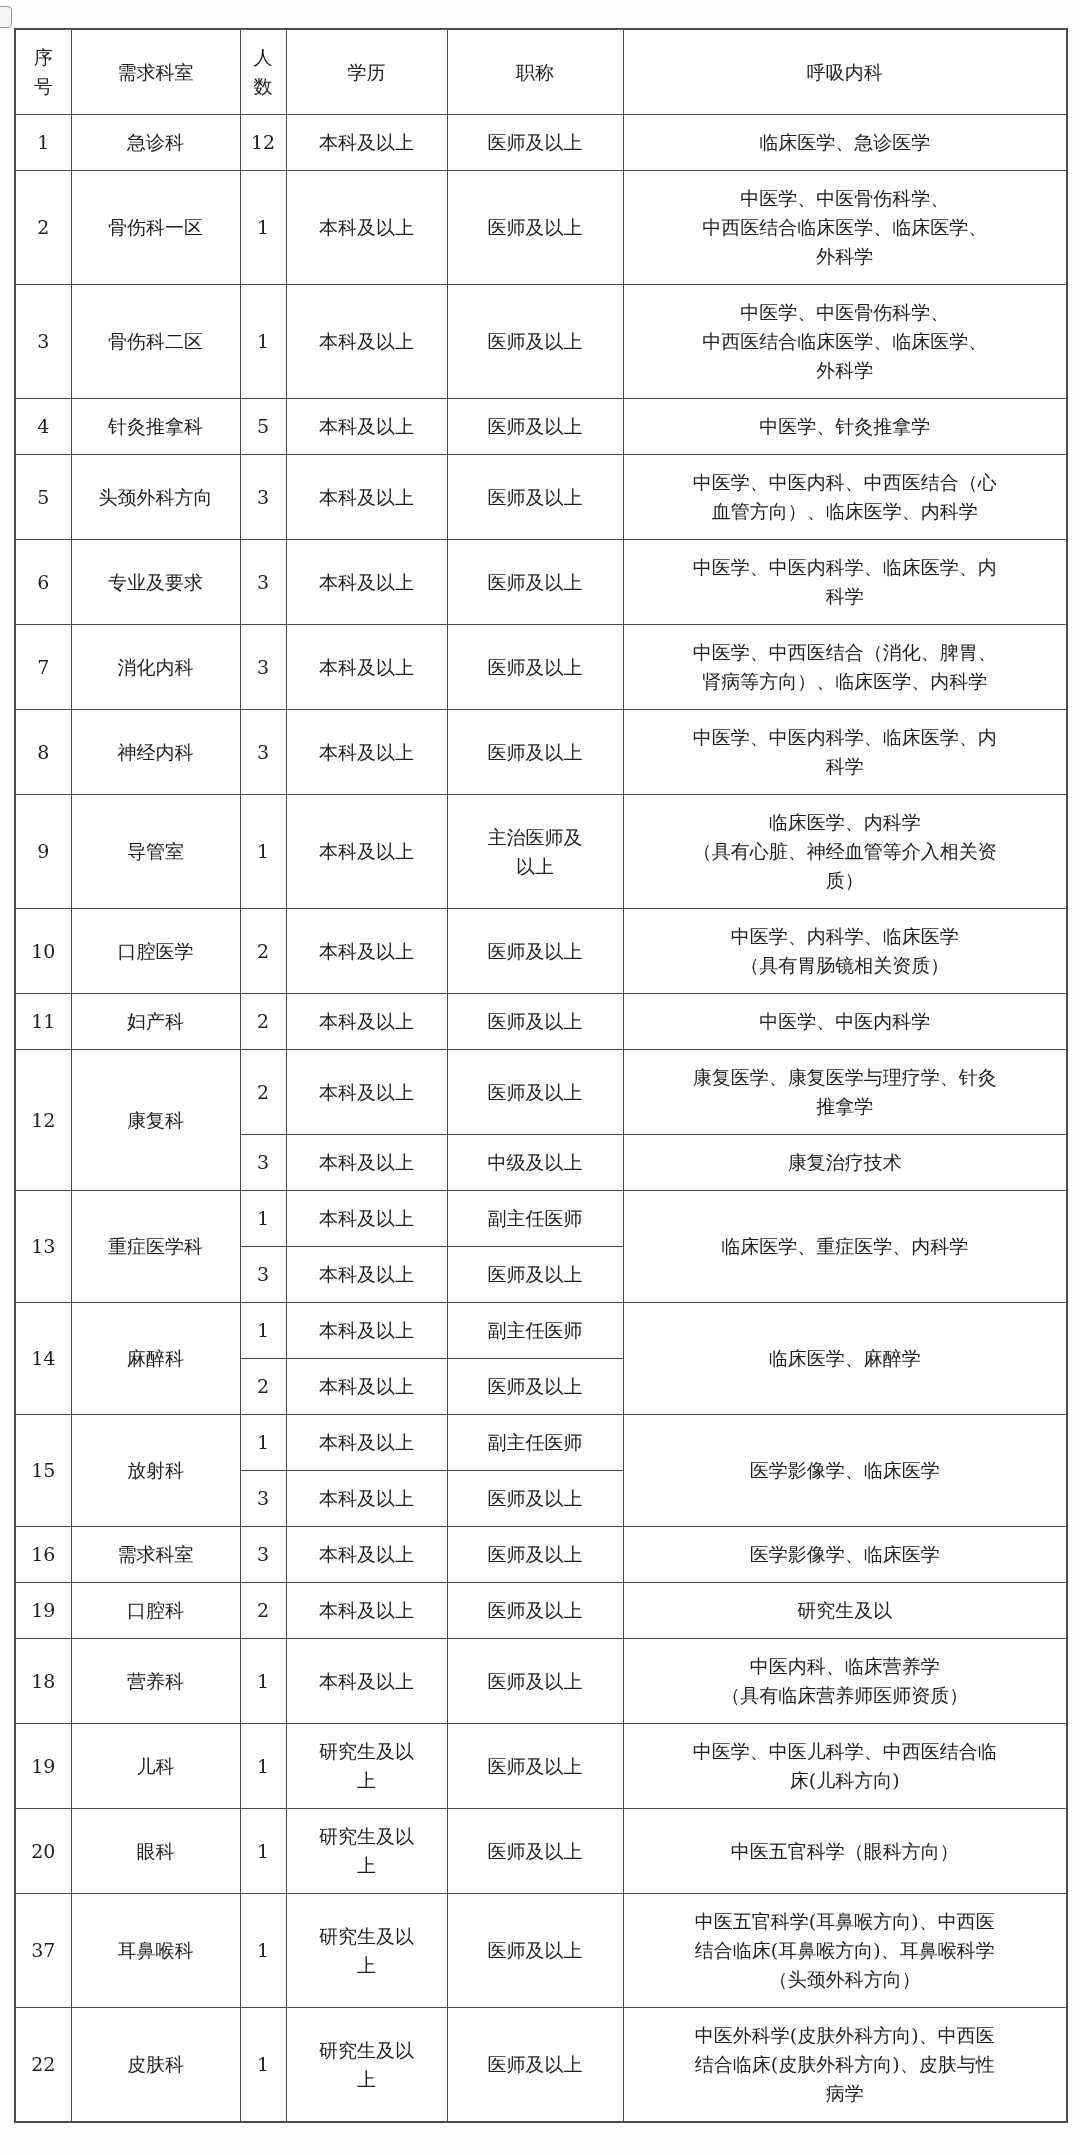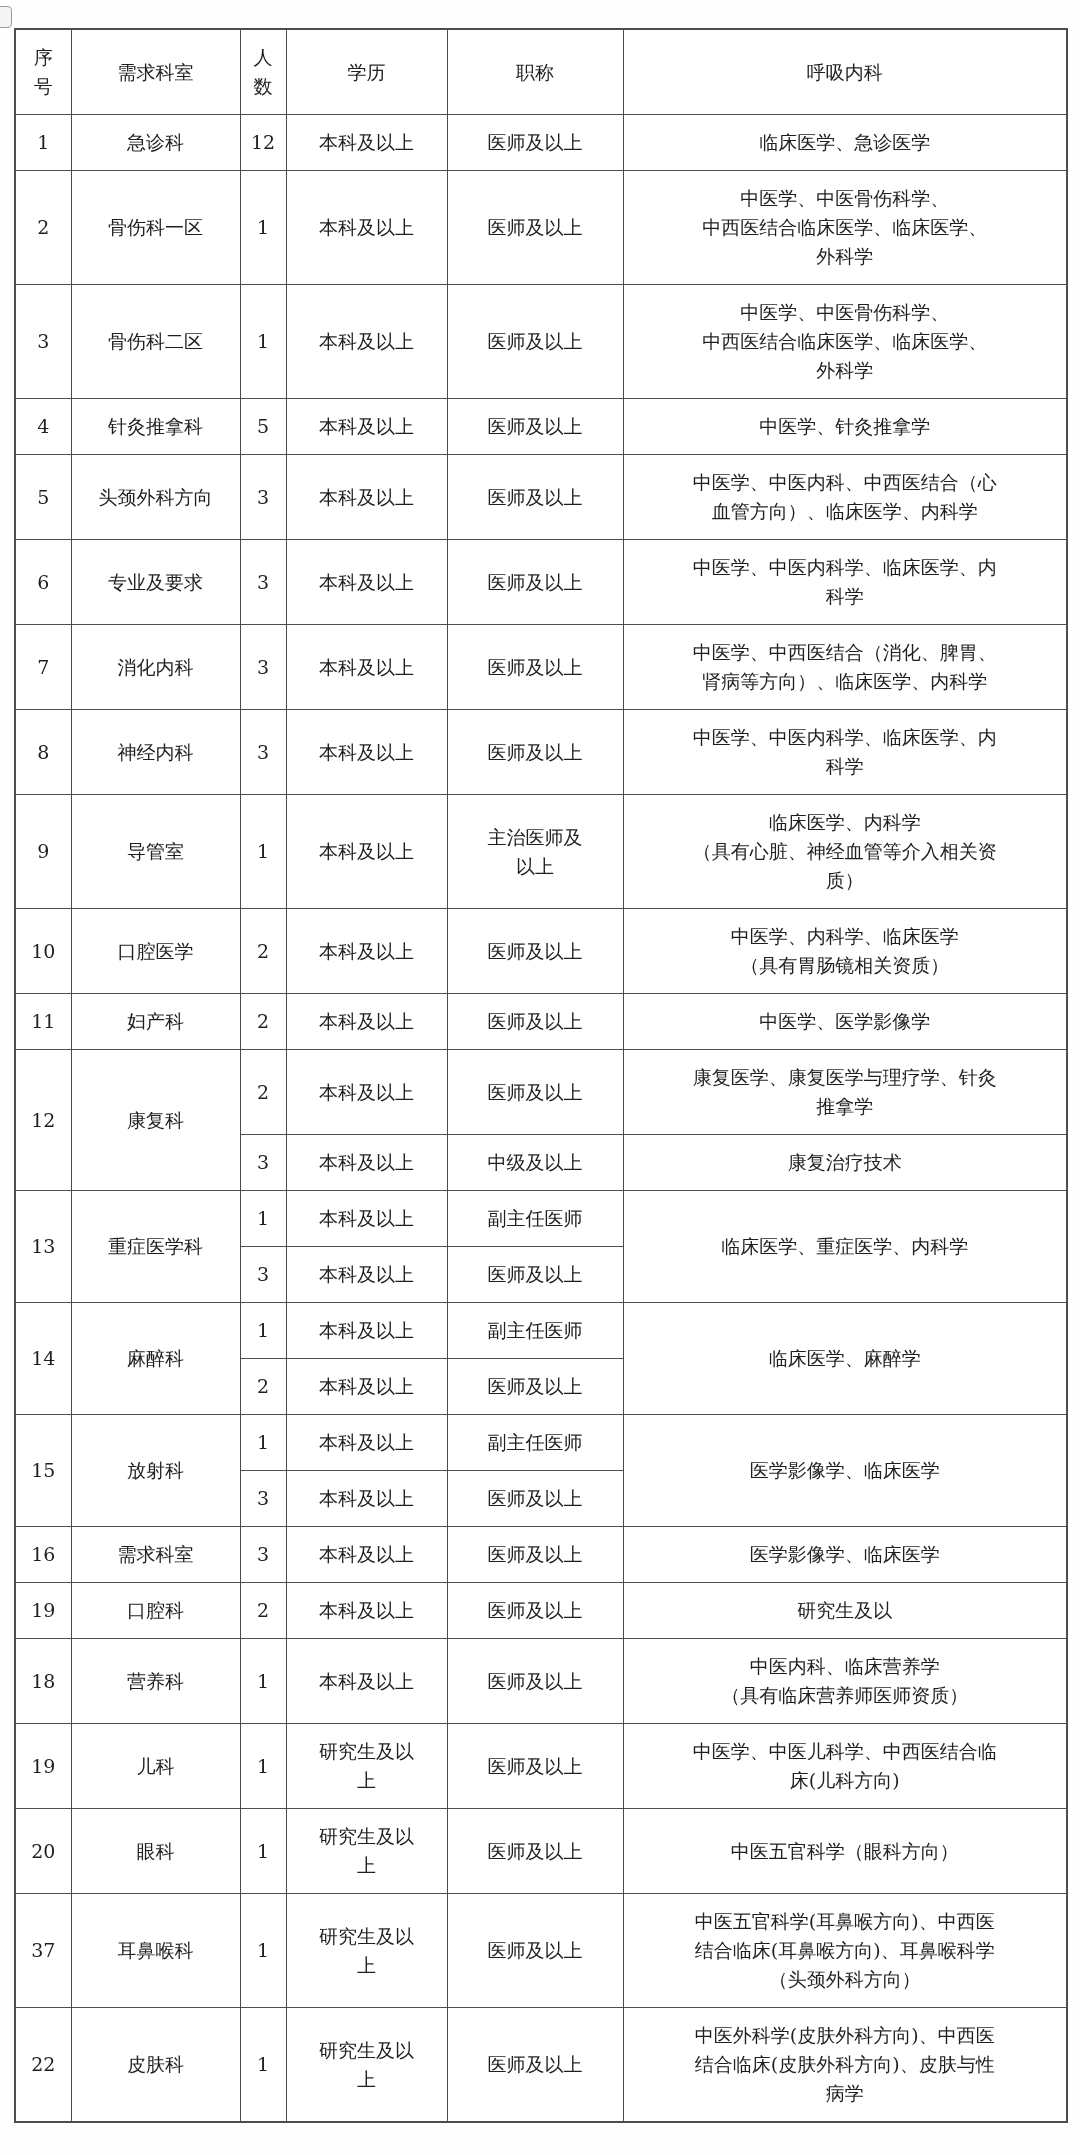--- a/index.html
+++ b/index.html
@@ -169,21 +169,21 @@
           <td>医师及以上</td>
           <td>中医学、内科学、临床医学
 （具有胃肠镜相关资质）</td>
         </tr>
         <tr>
           <td>11</td>
           <td>妇产科</td>
           <td>2</td>
           <td>本科及以上</td>
           <td>医师及以上</td>
-          <td>中医学、医学影像学</td>
+          <td>中医学、中医内科学</td>
         </tr>
         <tr>
           <td rowspan="2">12</td>
           <td rowspan="2">康复科</td>
           <td>2</td>
           <td>本科及以上</td>
           <td>医师及以上</td>
           <td>康复医学、康复医学与理疗学、针灸
 推拿学</td>
         </tr>

